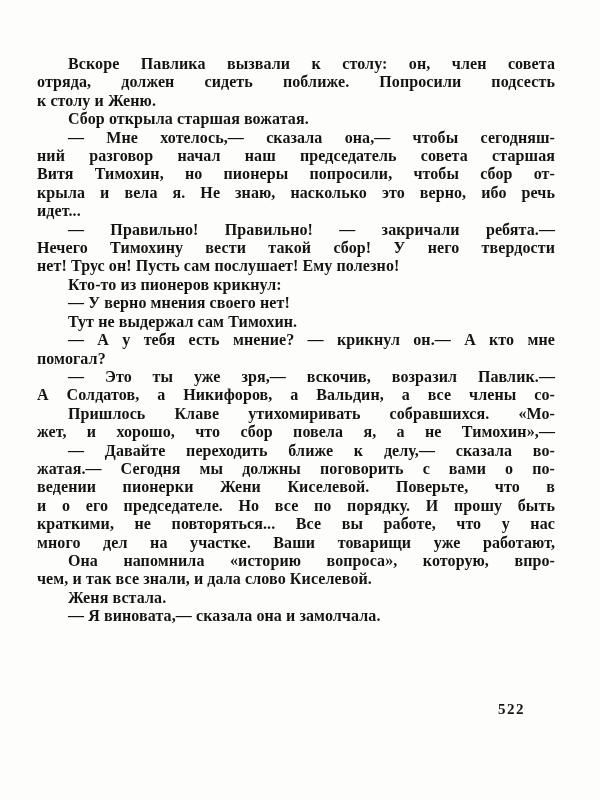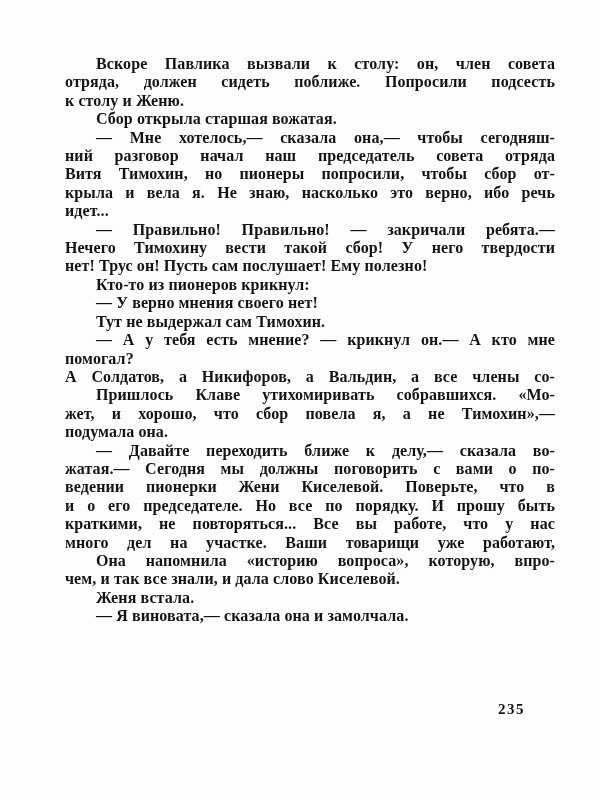--- a/index.html
+++ b/index.html
@@ -26,21 +26,20 @@
     top: 55px;
     width: 518px;
     font-size: 16px;
     line-height: 18.4px;
     letter-spacing: 0.1px;
   }
   .line {
     text-align: justify;
     text-align-last: justify;
     white-space: normal;
-    margin-left: 28px;
   }
   .line.end {
     text-align-last: left;
   }
   .line.indent {
     padding-left: 31px;
   }
   .page-number {
     position: absolute;
     left: 37px;
@@ -56,41 +55,41 @@
 </head>
 <body>
 
 <div class="page">
   <div class="text-block">
       <div class="line indent">Вскоре Павлика вызвали к столу: он, член совета</div>
       <div class="line">отряда, должен сидеть поближе. Попросили подсесть</div>
       <div class="line end">к столу и Женю.</div>
       <div class="line indent end">Сбор открыла старшая вожатая.</div>
       <div class="line indent">— Мне хотелось,— сказала она,— чтобы сегодняш-</div>
-      <div class="line">ний разговор начал наш председатель совета отряда</div>
+      <div class="line">ний разговор начал наш председатель совета старшая</div>
       <div class="line">Витя Тимохин, но пионеры попросили, чтобы сбор от-</div>
       <div class="line">крыла и вела я. Не знаю, насколько это верно, ибо речь</div>
       <div class="line end">идет...</div>
       <div class="line indent">— Правильно! Правильно! — закричали ребята.—</div>
       <div class="line">Нечего Тимохину вести такой сбор! У него твердости</div>
       <div class="line end">нет! Трус он! Пусть сам послушает! Ему полезно!</div>
       <div class="line indent end">Кто-то из пионеров крикнул:</div>
       <div class="line indent end">— У верно мнения своего нет!</div>
       <div class="line indent end">Тут не выдержал сам Тимохин.</div>
       <div class="line indent">— А у тебя есть мнение? — крикнул он.— А кто мне</div>
       <div class="line end">помогал?</div>
+      <div class="line indent">— Это ты уже зря,— вскочив, возразил Павлик.—</div>
       <div class="line">А Солдатов, а Никифоров, а Вальдин, а все члены со-</div>
       <div class="line indent">Пришлось Клаве утихомиривать собравшихся. «Мо-</div>
       <div class="line">жет, и хорошо, что сбор повела я, а не Тимохин»,—</div>
-      <div class="line end">подумала она.</div>
       <div class="line indent">— Давайте переходить ближе к делу,— сказала во-</div>
       <div class="line">жатая.— Сегодня мы должны поговорить с вами о по-</div>
       <div class="line">ведении пионерки Жени Киселевой. Поверьте, что в</div>
       <div class="line">и о его председателе. Но все по порядку. И прошу быть</div>
       <div class="line">краткими, не повторяться... Все вы работе, что у нас</div>
       <div class="line">много дел на участке. Ваши товарищи уже работают,</div>
       <div class="line indent">Она напомнила «историю вопроса», которую, впро-</div>
       <div class="line end">чем, и так все знали, и дала слово Киселевой.</div>
       <div class="line indent end">Женя встала.</div>
       <div class="line indent end">— Я виновата,— сказала она и замолчала.</div>
     </div>
-  <div class="page-number">235</div>
+  <div class="page-number">522</div>
 </div>
 
 </body></html>

